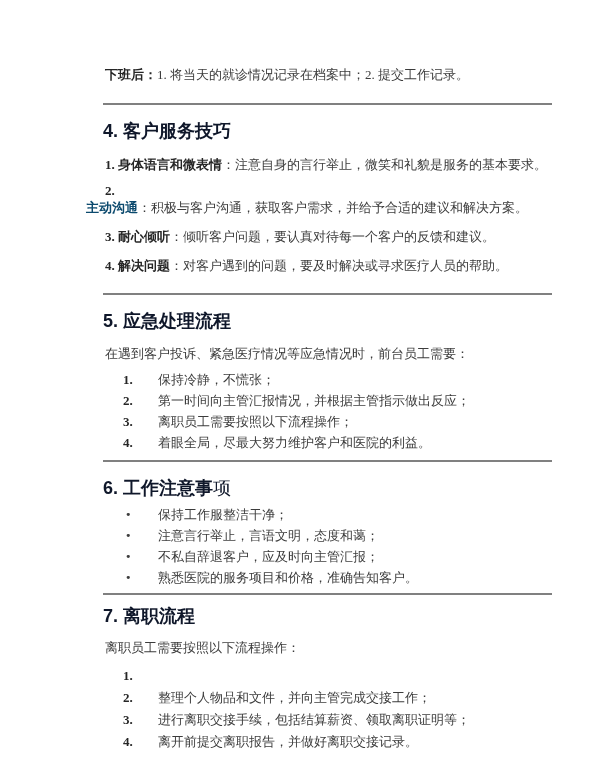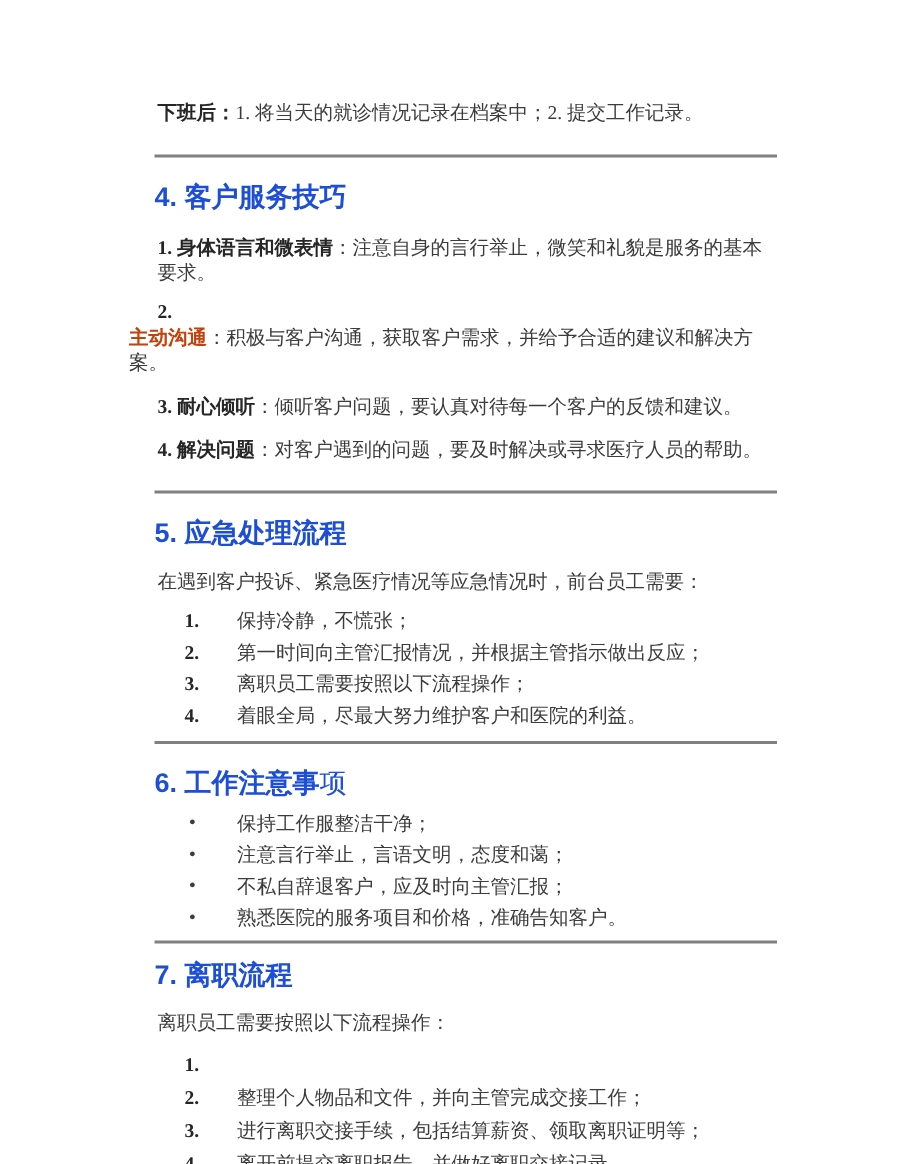--- a/index.html
+++ b/index.html
@@ -2,57 +2,57 @@
 <html><head>
 <meta charset="utf-8">
 <style>
   html, body { margin: 0; padding: 0; background: #ffffff; }
   .page {
     position: relative;
     width: 600px;
     height: 776px;
     background: #ffffff;
     box-sizing: border-box;
-    padding: 66px 82px 0 105px;
+    padding: 66px 48px 0 105px;
     font-family: "Liberation Serif", "DejaVu Serif", serif;
     color: #3c3c3c;
     font-size: 13px;
     line-height: 17px;
     overflow: hidden;
   }
   .duty-line { margin: 0; }
   .duty-line .lbl { font-weight: bold; color: #262626; }
   hr.rule {
     border: none;
     height: 2px;
     background: #808080;
     margin: 20px 0 0 -2px;
   }
   hr.rule.r2 { margin-top: 19px; }
   hr.rule.r3 { margin-top: 7px; }
   hr.rule.r4 { margin-top: 5px; }
   .sec-heading {
     font-family: "Liberation Sans", "DejaVu Sans", sans-serif;
-    color: #1d4ed8;
+    color: #0f172a;
     font-size: 18px;
     line-height: 24px;
     font-weight: bold;
     margin: 14px 0 0 -2px;
   }
   .sec-heading .light { font-weight: normal; }
   .p-item { margin: 12px 0 0 0; }
   .p-item .lbl { font-weight: bold; color: #262626; }
   .p-item.first { margin-top: 13px; }
   .p-hang {
     margin: 9px 0 0 -19px;
     text-indent: 19px;
   }
   .p-hang .num { font-weight: bold; color: #262626; }
   .p-hang .hang-line { display: block; text-indent: 0; }
-  .p-hang .lbl { font-weight: bold; color: #c2410c; }
+  .p-hang .lbl { font-weight: bold; color: #0c4a6e; }
   .intro { margin: 12px 0 0 0; }
   .num-list { margin: 7px 0 0 0; }
   .num-list .row { display: flex; line-height: 21px; }
   .num-list .marker {
     width: 35px;
     margin-left: 18px;
     font-weight: bold;
     color: #262626;
     flex: 0 0 auto;
   }

